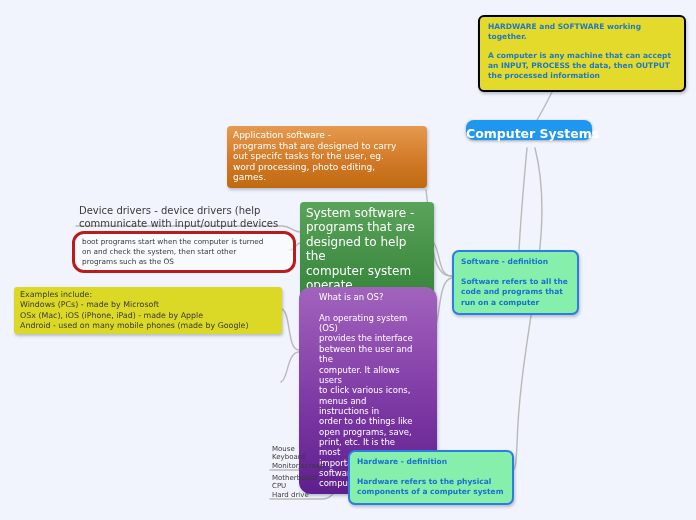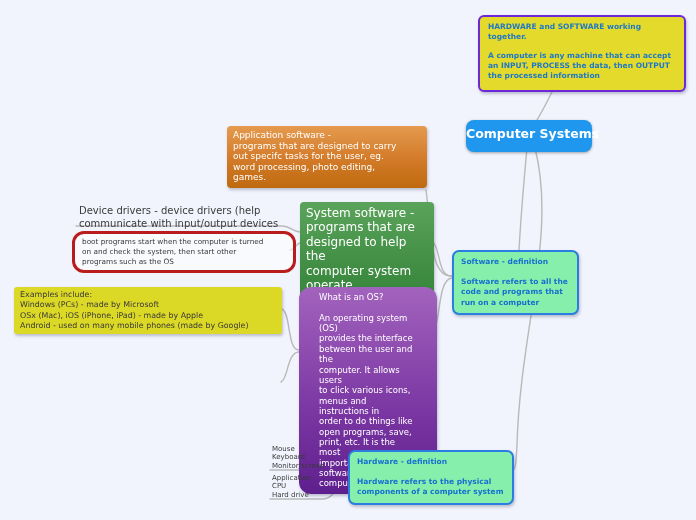--- a/index.html
+++ b/index.html
@@ -6,28 +6,28 @@
   body { font-family:"DejaVu Sans", sans-serif; }
   .canvas {
     position:relative; width:696px; height:520px;
     background:#f1f4fd; overflow:hidden;
   }
   .connectors { position:absolute; left:0; top:0; z-index:1; }
   .node { position:absolute; z-index:2; box-sizing:border-box; white-space:pre-line; }
   .shadow { box-shadow:1px 2px 3px rgba(60,60,90,.30); }
 
   .root-node {
-    left:466px; top:120px; width:126px; height:32px; line-height:28px;
+    left:466px; top:120px; width:126px; height:20px; line-height:28px;
     background:#1f97ee; border-radius:8px; color:#fff; font-weight:bold;
     font-size:12.5px; text-align:left; white-space:nowrap;
     box-shadow:0 1px 3px rgba(0,0,0,.35);
   }
   .note-yellow {
     left:478px; top:15px; width:208px; min-height:77px;
-    background:#e4da2b; border:2px solid #6d28d9; border-radius:6px;
+    background:#e4da2b; border:2px solid #000000; border-radius:6px;
     color:#1d78c8; font-weight:bold; font-size:7.5px; line-height:1.3;
     padding:5px 8px;
   }
   .box-orange {
     left:227px; top:126px; width:200px; min-height:62px;
     background:linear-gradient(180deg,#e59a4e 0%,#d27a28 55%,#bf6a10 100%);
     border-radius:4px; color:#fff; font-size:9px; line-height:1.18; padding:4px 6px;
   }
   .box-green {
     left:300px; top:202px; width:134px; min-height:64px;
@@ -145,17 +145,17 @@
 
   <div class="node def-box def-hardware shadow">Hardware - definition
 
 Hardware refers to the physical
 components of a computer system</div>
 
   <div class="node plain-text input-text">Mouse
 Keyboard
 Monitor/screen</div>
 
-  <div class="node plain-text internal-text">Application
+  <div class="node plain-text internal-text">Motherboard
 CPU
 Hard drive</div>
 
 </div>
 
 </body></html>

